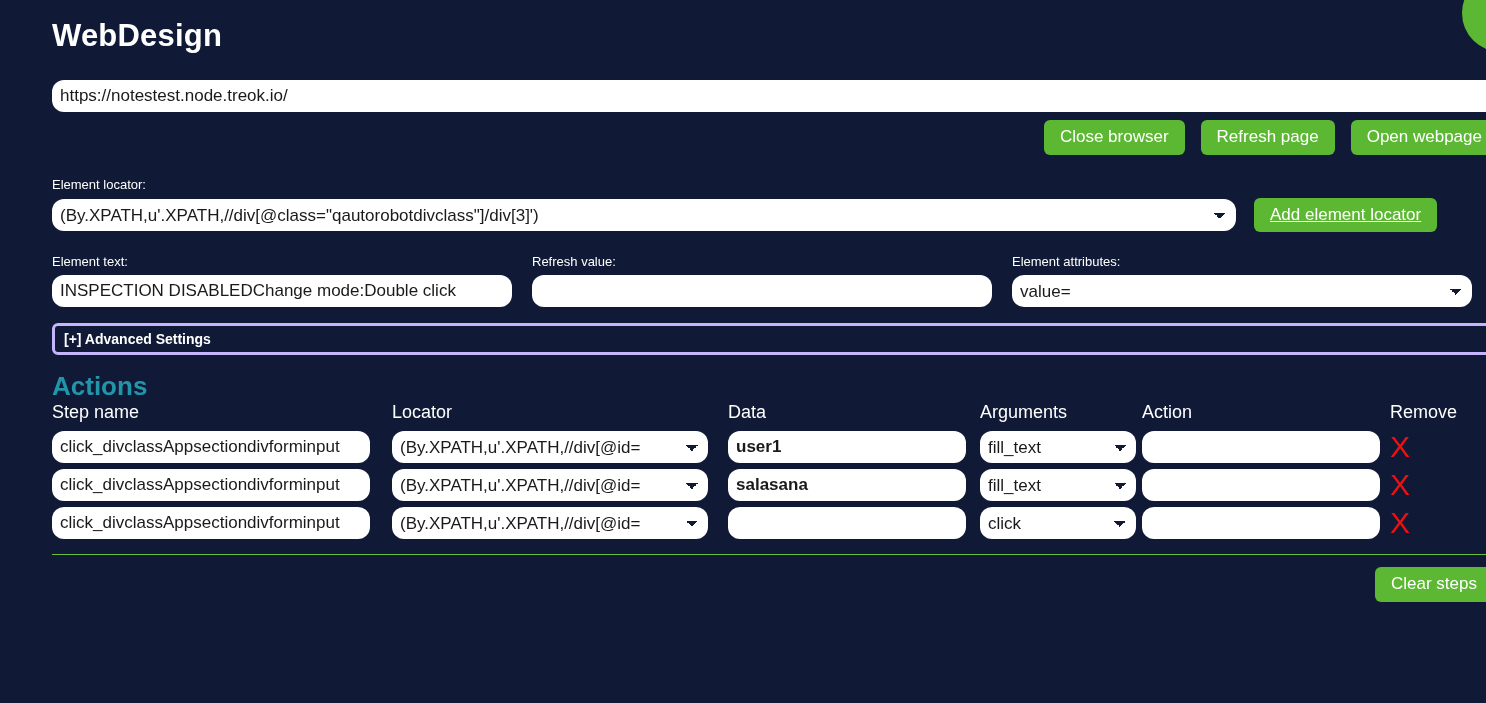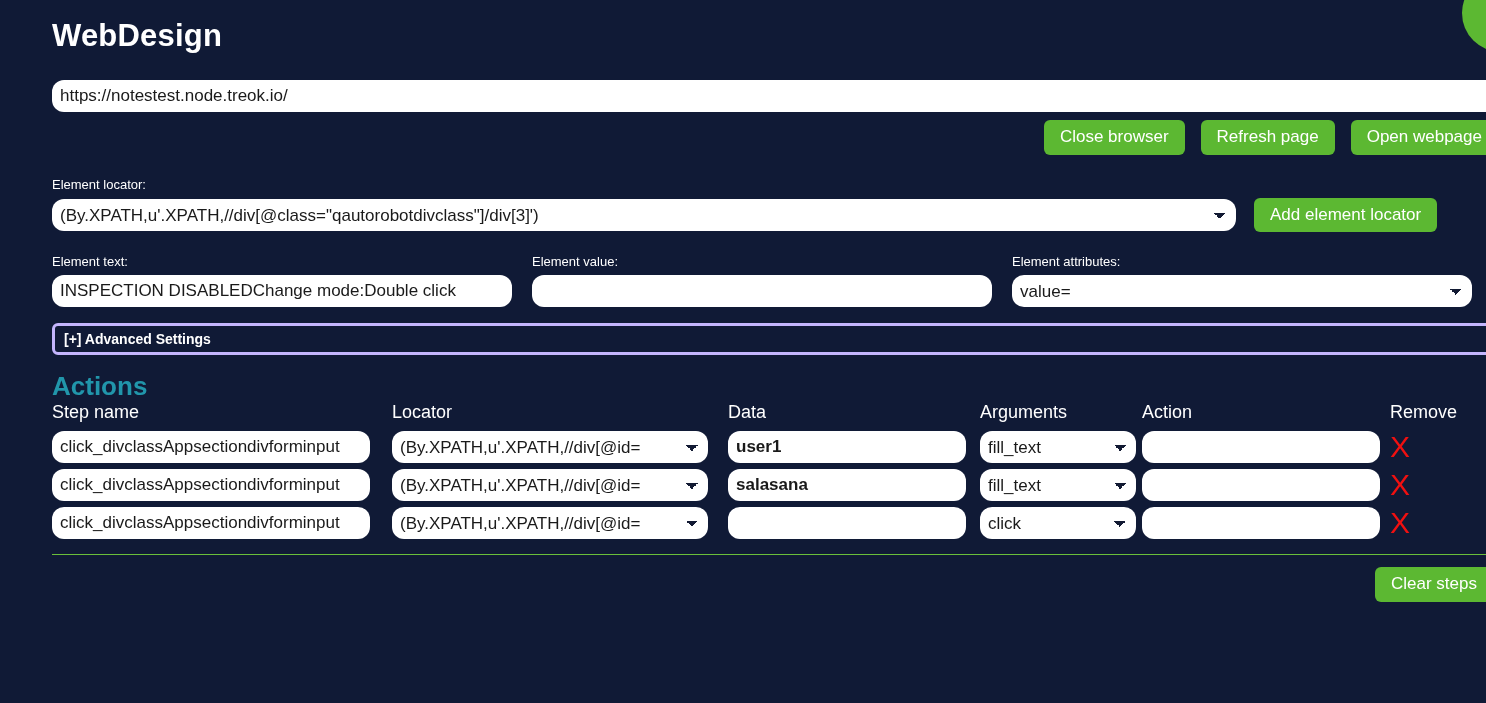--- a/index.html
+++ b/index.html
@@ -91,21 +91,21 @@
   .locator-line {
     display: flex;
     align-items: center;
     gap: 18px;
   }
   .locator-select {
     width: 1184px;
     height: 36px;
     font-size: 17px;
   }
-  .add-locator-btn { white-space: nowrap; padding: 9px 16px; }
+  .add-locator-btn { white-space: nowrap; padding: 9px 16px; text-decoration: underline; }
 
   .triple-row {
     display: flex;
     margin-top: 22px;
   }
   .triple-col-1 { width: 480px; }
   .triple-col-2 { width: 480px; }
   .triple-col-3 { width: 480px; }
   .el-text-input { width: 460px; height: 34px; }
   .el-value-input { width: 460px; height: 34px; }
@@ -204,21 +204,21 @@
       <button class="green-btn add-locator-btn">Add element locator</button>
     </div>
   </div>
 
   <div class="triple-row">
     <div class="triple-col-1">
       <label class="field-label">Element text:</label>
       <input class="text-field el-text-input" type="text" value="INSPECTION DISABLEDChange mode:Double click" style="">
     </div>
     <div class="triple-col-2">
-      <label class="field-label">Element value:</label>
+      <label class="field-label">Refresh value:</label>
       <input class="text-field el-value-input" type="text" value="" style="">
     </div>
     <div class="triple-col-3">
       <label class="field-label">Element attributes:</label>
       <select class="select-field el-attr-select">
         <option>value=</option>
       </select>
     </div>
   </div>
 

